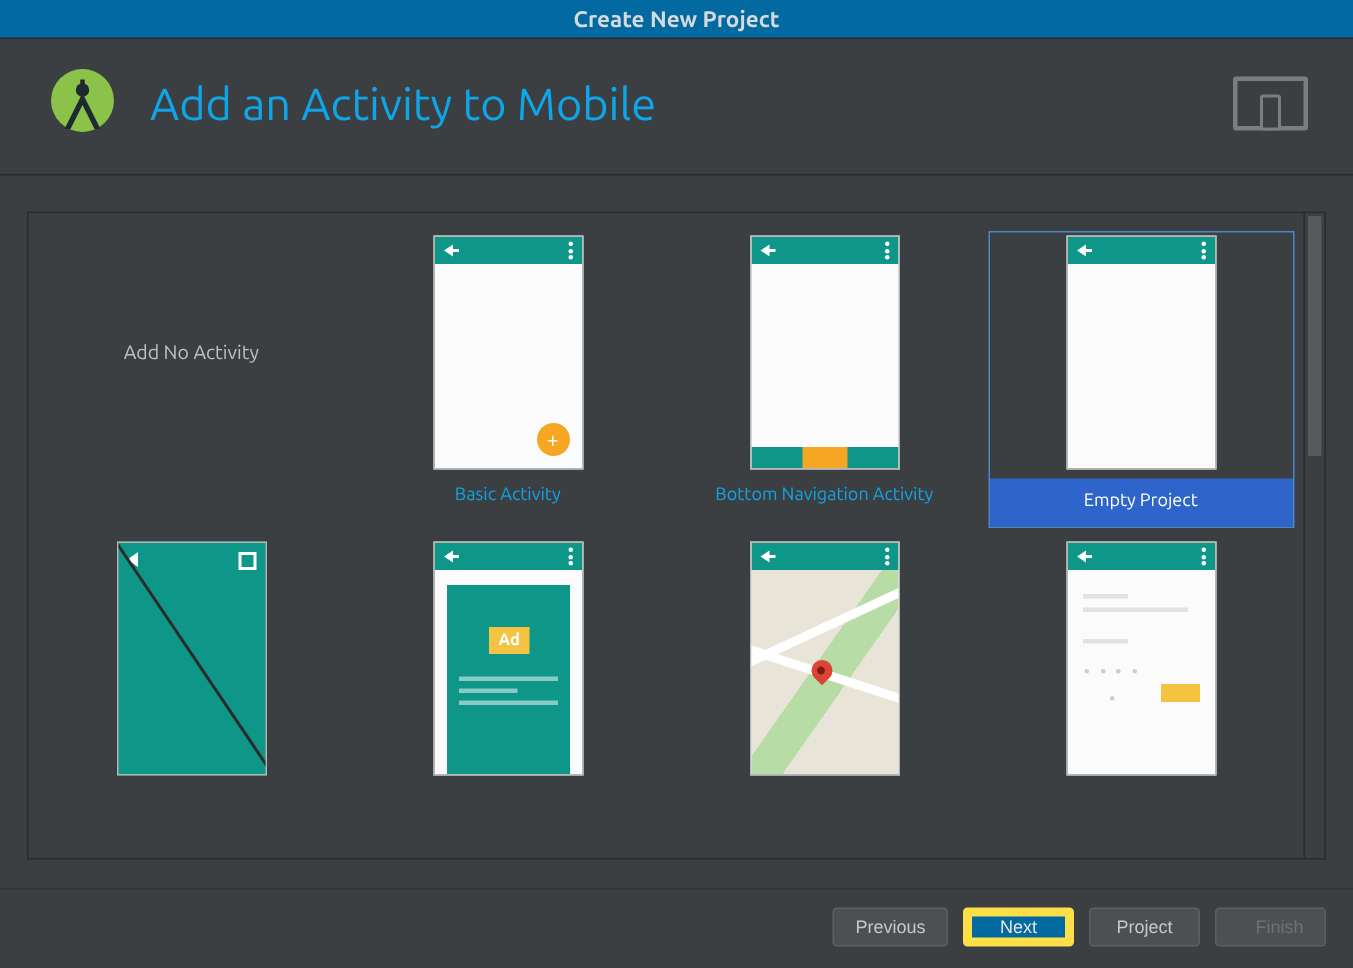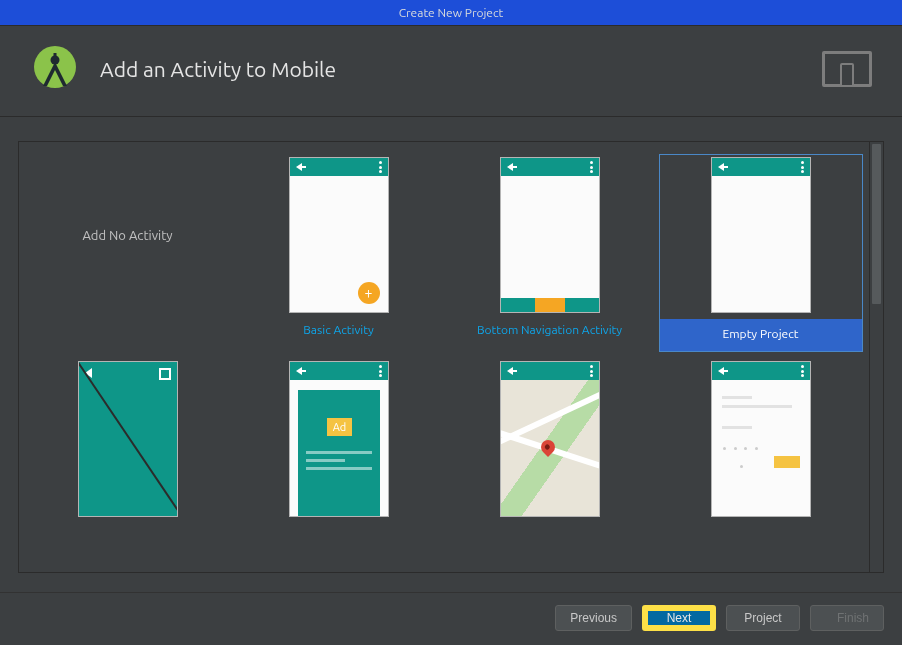--- a/index.html
+++ b/index.html
@@ -6,38 +6,38 @@
   body {
     font-family: "Segoe UI", "Ubuntu", Arial, sans-serif;
     background: #3c3f41;
     width: 902px;
     height: 645px;
     overflow: hidden;
     color: #bbbbbb;
   }
   .titlebar {
     height: 26px;
-    background: #1d4ed8;
+    background: #0369a1;
     border-bottom: 1px solid #2b2b2b;
     text-align: center;
-    font-size: 12px;
-    font-weight: 400;
+    font-size: 15px;
+    font-weight: 700;
     color: #d7dadc;
     line-height: 26px;
   }
   .header {
     display: flex;
     align-items: center;
     padding: 18px 30px 22px 30px;
     border-bottom: 1px solid #2b2b2b;
   }
   .logo { width: 50px; height: 50px; margin-right: 20px; }
   .header-title {
-    font-size: 21px;
-    color: #e5e5e5;
+    font-size: 30px;
+    color: #0ea5e9;
     font-weight: 400;
     flex: 1;
   }
   .device-icon {
     width: 50px; height: 36px;
     border: 3px solid #7d7d7d;
     border-radius: 2px;
     display: flex; align-items: flex-end; justify-content: center;
   }
   .device-icon .phone {
@@ -230,21 +230,21 @@
   .ad-card {
     margin: 10px 8px;
     background: #0e9688;
     height: 130px;
     padding: 8px;
   }
   .ad-badge {
     background: #f5c342;
     color: #fff;
     font-size: 11px;
-    font-weight: 400;
+    font-weight: 700;
     display: inline-block;
     padding: 3px 6px;
     margin: 20px 0 10px 2px;
   }
   .ad-line {
     height: 3px; background: rgba(255,255,255,0.5);
     margin: 5px 0;
   }
   .map-bg {
     position: absolute; top: 18px; left: 0; right: 0; bottom: 0;

